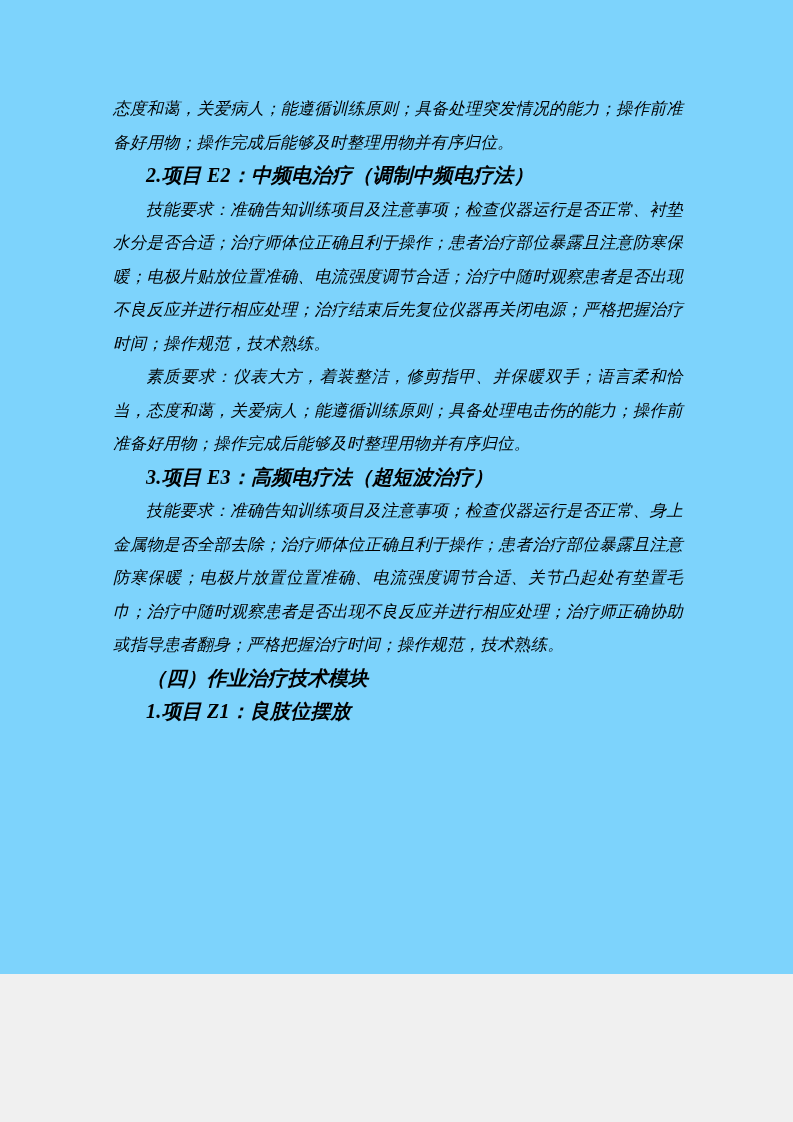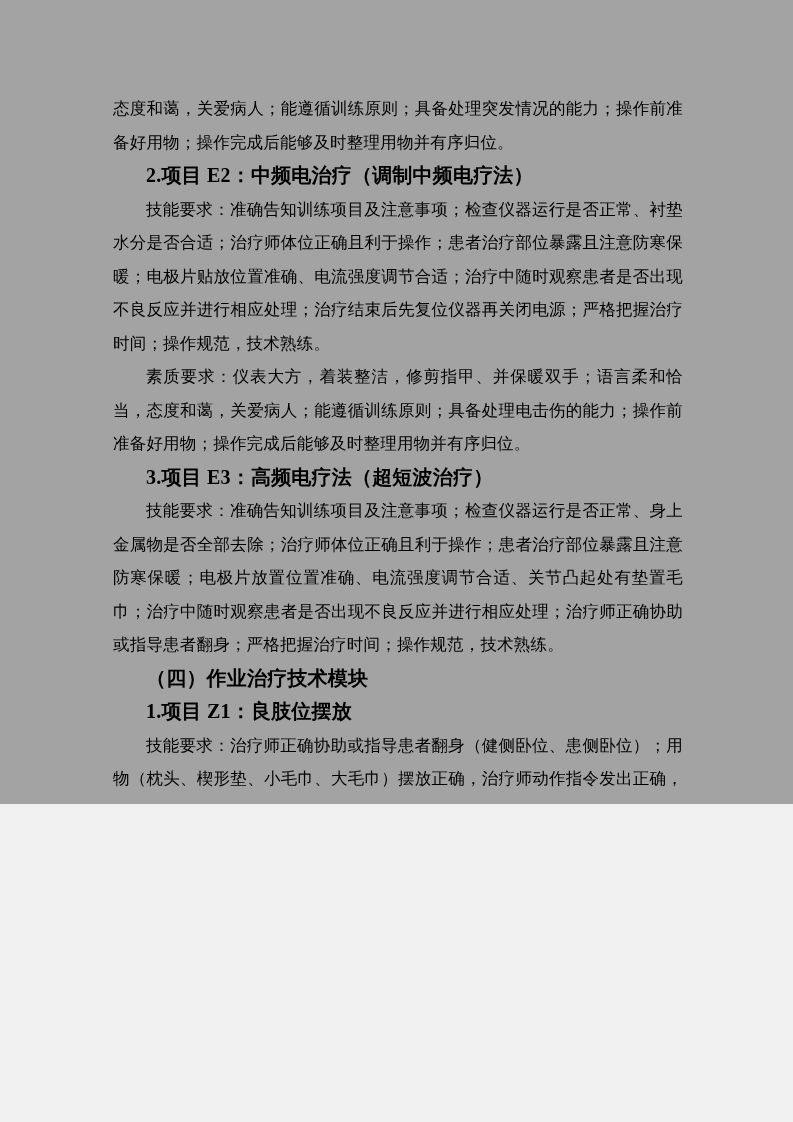--- a/index.html
+++ b/index.html
@@ -6,25 +6,26 @@
     margin: 0;
     padding: 0;
     background: #f0f0f0;
   }
   body {
     font-family: "Liberation Serif", "DejaVu Serif", serif;
   }
   .page {
     position: relative;
     width: 793px;
-    height: 804px;
-    background: #a3a3a3;
+    height: 974px;
+    background: #7dd3fc;
     margin: 0 auto;
     overflow: hidden;
     box-sizing: border-box;
+    font-style: italic;
   }
   .content {
     position: absolute;
     left: 113px;
     top: 92px;
     width: 570px;
   }
   .para {
     font-size: 16.5px;
     line-height: 33.5px;
@@ -73,18 +74,17 @@
 
     <p class="heading">3.项目 E3：高频电疗法（超短波治疗）</p>
 
     <p class="para indent">技能要求：准确告知训练项目及注意事项；检查仪器运行是否正常、身上金属物是否全部去除；治疗师体位正确且利于操作；患者治疗部位暴露且注意防寒保暖；电极片放置位置准确、电流强度调节合适、关节凸起处有垫置毛巾；治疗中随时观察患者是否出现不良反应并进行相应处理；治疗师正确协助或指导患者翻身；严格把握治疗时间；操作规范，技术熟练。</p>
 
 
     <p class="heading">（四）作业治疗技术模块</p>
 
     <p class="heading">1.项目 Z1：良肢位摆放</p>
 
-    <p class="para indent">技能要求：治疗师正确协助或指导患者翻身（健侧卧位、患侧卧位）；用物（枕头、楔形垫、小毛巾、大毛巾）摆放正确，治疗师动作指令发出正确，并适当给予辅助；操作规范，技术熟练。并能对患者家属进行健康宣教翻身的次数，摆放的注意事项。</p>
 
   </div>
 
   <div class="page-number">12</div>
 </div>
 
 </body></html>

